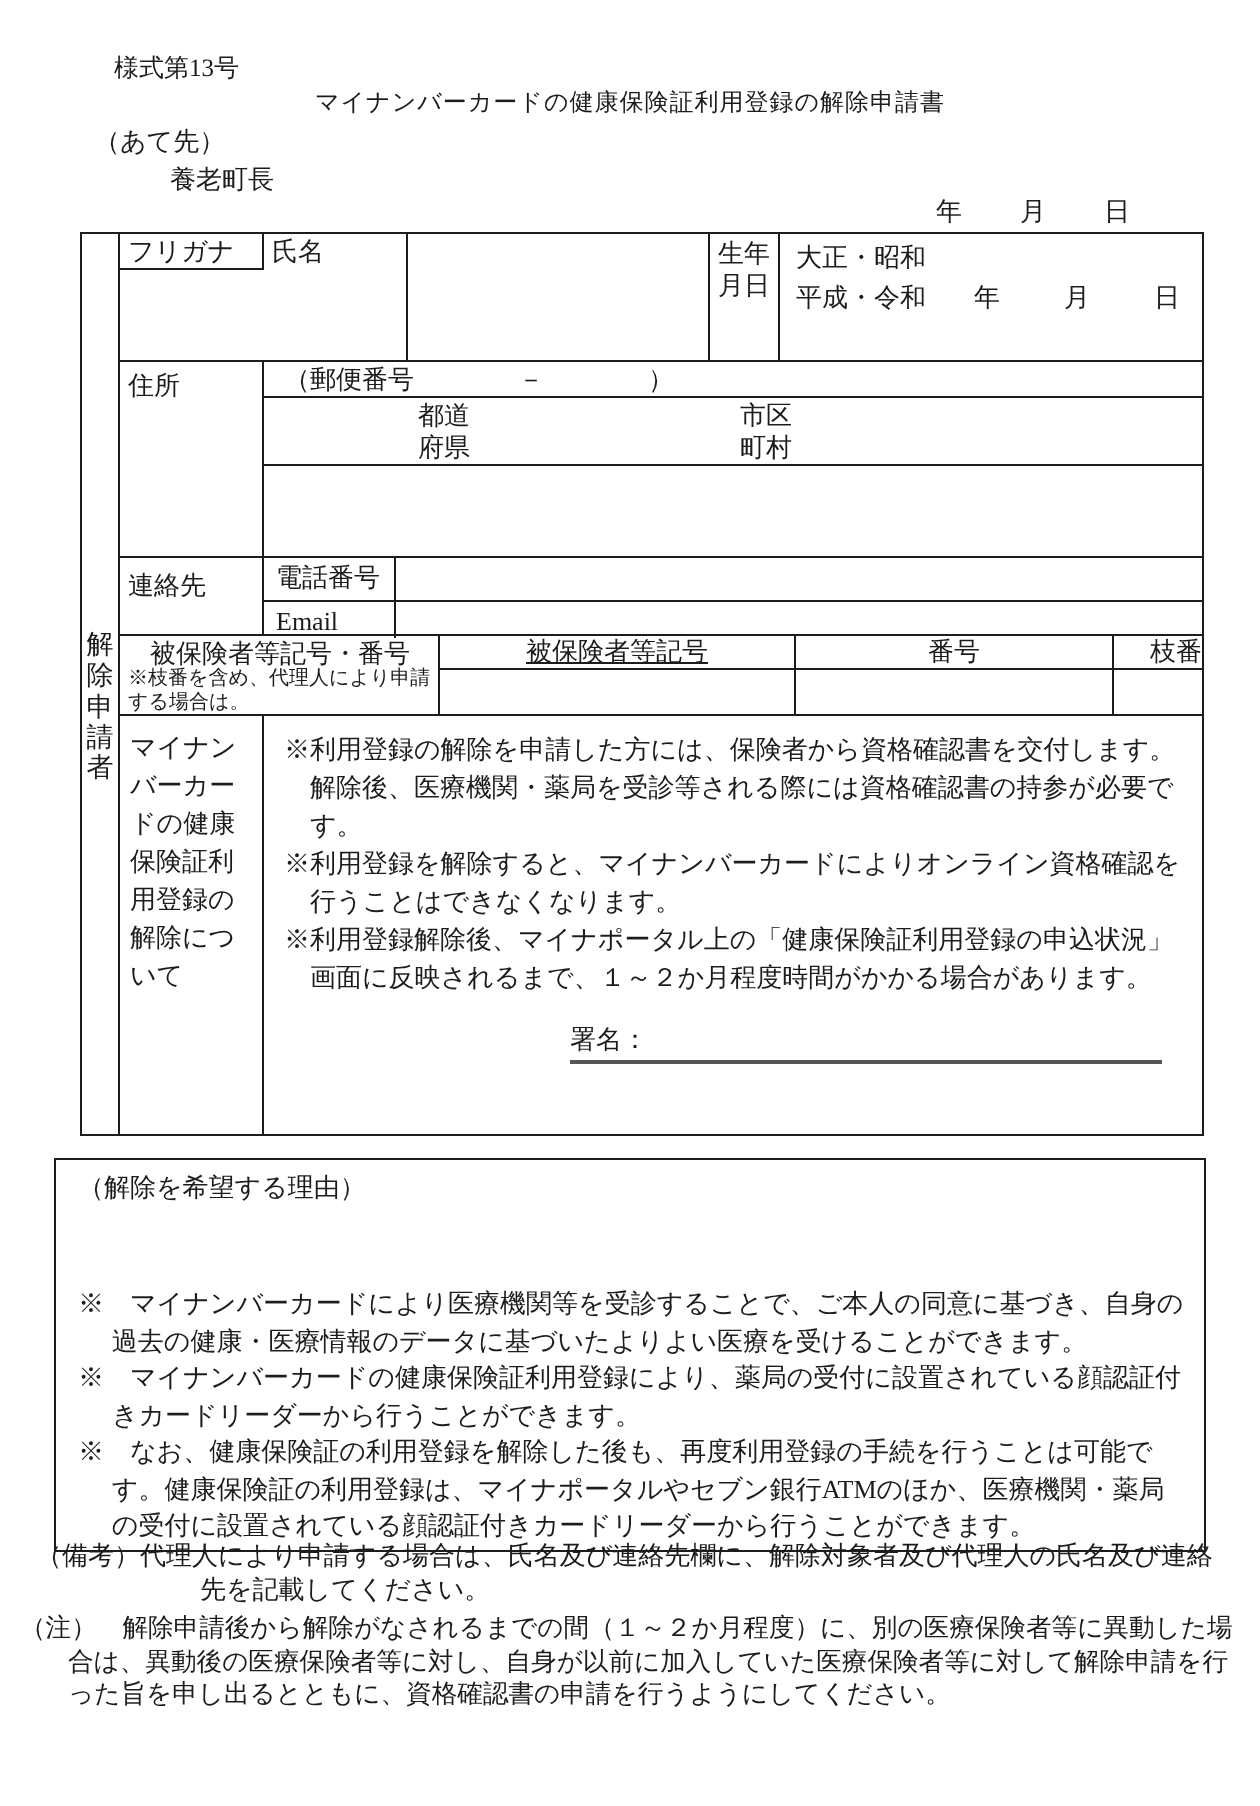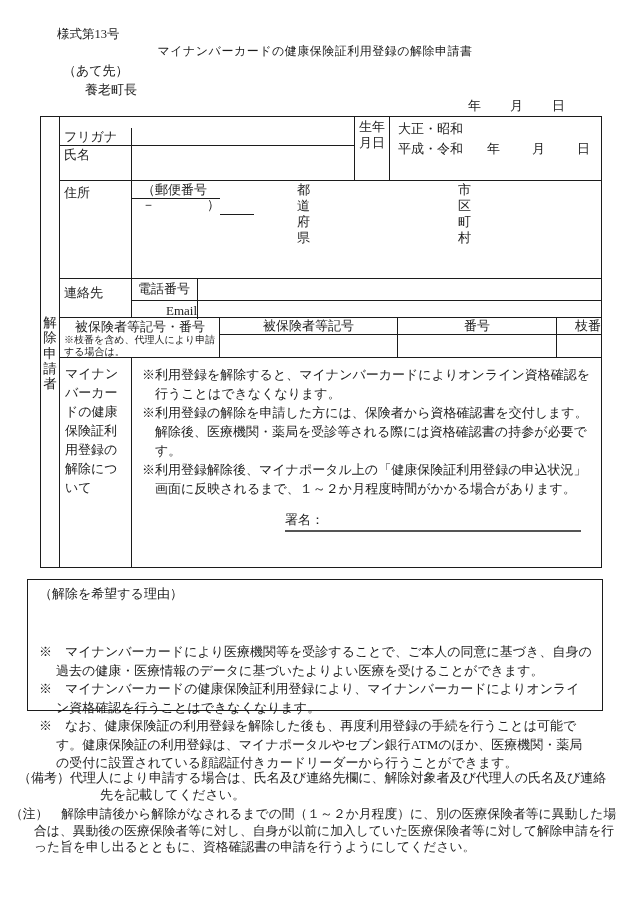--- a/index.html
+++ b/index.html
@@ -8,21 +8,21 @@
     position:relative; width:630px; height:903px; margin:0 auto;
     background:#ffffff; color:#1c1c1c;
     font-family:"Liberation Serif","DejaVu Serif",serif;
     font-size:13px; overflow:hidden;
   }
   .abs { position:absolute; }
 
   
   .form-number { left:57px; top:26px; font-size:12.5px; }
   .form-title  { left:0; top:43px; width:100%; text-align:center; font-size:12px; letter-spacing:0.5px; }
-  .addressee-label { left:63px; top:62px; }
+  .addressee-label { left:47px; top:62px; }
   .addressee       { left:85px; top:81px; }
   .header-date     { left:468px; top:97px; letter-spacing:1px; }
 
   
   .form-table {
     left:40px; top:116px; width:562px; height:452px;
     border:1px solid #1c1c1c; display:flex;
   }
   .bd-r { border-right:1px solid #1c1c1c; }
   .bd-l { border-left:1px solid #1c1c1c; }
@@ -30,69 +30,69 @@
 
   .side-col {
     width:19px; flex:0 0 19px; display:flex; align-items:center; justify-content:center;
   }
   .side-col span {
     writing-mode:vertical-rl; letter-spacing:15px; font-size:13.5px; line-height:19px;
   }
   .main-col { flex:1; display:flex; flex-direction:column; }
 
   .rowA { height:64px; flex:0 0 64px; display:flex; }
-  .rowA-left { flex:1; display:flex; flex-direction:column;margin-top:11px; }
+  .rowA-left { flex:1; display:flex; flex-direction:row; }
   .rA1 { height:18px; flex:0 0 18px; display:flex; }
   .rA2 { flex:1; display:flex;gap:25px; }
   .cell-label { width:72px; flex:0 0 72px; padding:1px 4px; line-height:15px; }
   .cell-input { flex:1; }
   .birth-label {
     width:36px; flex:0 0 36px; text-align:center; padding-top:2px; line-height:16px;
   }
   .birth-cell { width:211px; flex:0 0 211px; padding:2px 0 0 8px; line-height:20px; }
   .birth-ymd { margin-left:24px; letter-spacing:2px; }
 
   .rowB { height:98px; flex:0 0 98px; display:flex; }
-  .rowB-right { flex:1; display:flex; flex-direction:row; }
+  .rowB-right { flex:1; display:flex; flex-direction:column; }
   .postal-row { height:18px; flex:0 0 18px; padding:1px 0 0 10px; line-height:15px; }
   .pref-row { height:34px; flex:0 0 34px; position:relative; line-height:16px; }
   .pref-block { position:absolute; left:77px; top:1px; }
   .city-block { position:absolute; left:238px; top:1px; }
   .addr-blank { flex:1; }
 
   .rowC { height:39px; flex:0 0 39px; display:flex; }
   .rowC-label { width:72px; flex:0 0 72px; padding:5px 4px 0; }
   .rowC-right { flex:1; display:flex; flex-direction:column; }
   .phone-row { height:22px; flex:0 0 22px; display:flex; }
-  .email-row { flex:1; display:flex;text-align:right; }
+  .email-row { flex:1; display:flex; }
   .sub-label { width:66px; flex:0 0 66px; padding:2px 0 0 6px; line-height:16px; }
   .email-row .sub-label { font-family:"Liberation Serif","DejaVu Serif",serif; }
 
   .rowD { height:40px; flex:0 0 40px; display:flex; }
   .rowD-label { width:160px; flex:0 0 160px; padding:1px 3px 0 4px; }
   .rowD-label .big { line-height:15px; font-size:13px;text-align:center; }
   .rowD-label .small { font-size:10px; line-height:11.5px; }
   .rowD-right { flex:1; display:flex; flex-direction:column; }
   .rowD-hdr { height:17px; flex:0 0 17px; display:flex; line-height:15px; }
   .rowD-blank { flex:1; display:flex; }
-  .cD1 { flex:0 0 177px; text-align:center; }
+  .cD1 { flex:0 0 177px; text-align:center;text-decoration:underline; }
   .cD2 { flex:0 0 159px; text-align:center; }
   .cD3 { flex:1; text-align:right; }
 
   .rowE { flex:1; display:flex; }
   .rowE-label { width:72px; flex:0 0 72px; padding:6px 3px 0 5px; line-height:19px; word-break:break-all; }
   .rowE-content { flex:1; padding:7px 8px 0 10px; line-height:19px; }
   .declaration-line { margin-bottom:14px; }
   .checkbox-glyph { display:inline-block; margin-right:14px; font-size:13px; }
   .e-note { padding-left:1em; text-indent:-1em; }
   .sig-row { margin-top:12px; margin-left:143px; width:296px; border-bottom:2px solid #555; padding-bottom:1px; }
 
   
   .reason-box {
-    left:27px; top:579px; width:576px; height:132px;
+    left:27px; top:579px; width:576px; height:197px;
     border:1px solid #1c1c1c; padding:5px 10px 0 11px;
   }
   .reason-title { margin-bottom:40px; }
   .reason-note { padding-left:1.3em; text-indent:-1.3em; line-height:18.5px; }
 
   
   .biko {
     left:18px; top:770px; width:596px;
     padding-left:82px; text-indent:-82px; line-height:16.5px;
   }
@@ -190,35 +190,35 @@
             <div class="cD1"></div>
             <div class="cD2 bd-l"></div>
             <div class="cD3 bd-l"></div>
           </div>
         </div>
       </div>
 
       <div class="rowE">
         <div class="rowE-label bd-r">マイナンバーカードの健康保険証利用登録の解除について</div>
         <div class="rowE-content">
+          <div class="e-note">※利用登録の解除を申請した方には、保険者から資格確認書を交付します。解除後、医療機関・薬局を受診等される際には資格確認書の持参が必要です。</div>
           <div class="e-note">※利用登録を解除すると、マイナンバーカードによりオンライン資格確認を行うことはできなくなります。</div>
-          <div class="e-note">※利用登録の解除を申請した方には、保険者から資格確認書を交付します。解除後、医療機関・薬局を受診等される際には資格確認書の持参が必要です。</div>
           <div class="e-note">※利用登録解除後、マイナポータル上の「健康保険証利用登録の申込状況」画面に反映されるまで、１～２か月程度時間がかかる場合があります。</div>
           <div class="sig-row">
             <span>署名：</span>
           </div>
         </div>
       </div>
 
     </div>
   </div>
 
   <div class="abs reason-box">
     <div class="reason-title">（解除を希望する理由）</div>
     <div class="reason-note">※　マイナンバーカードにより医療機関等を受診することで、ご本人の同意に基づき、自身の過去の健康・医療情報のデータに基づいたよりよい医療を受けることができます。</div>
-    <div class="reason-note">※　マイナンバーカードの健康保険証利用登録により、マイナンバーカードによりオンライン資格確認を行うことはできなくなります。</div>
+    <div class="reason-note">※　マイナンバーカードの健康保険証利用登録により、薬局の受付に設置されている顔認証付きカードリーダーから行うことができます。</div>
     <div class="reason-note">※　なお、健康保険証の利用登録を解除した後も、再度利用登録の手続を行うことは可能です。健康保険証の利用登録は、マイナポータルやセブン銀行ATMのほか、医療機関・薬局の受付に設置されている顔認証付きカードリーダーから行うことができます。</div>
   </div>
 
   <div class="abs biko">（備考）代理人により申請する場合は、氏名及び連絡先欄に、解除対象者及び代理人の氏名及び連絡先を記載してください。</div>
   <div class="abs chu">（注）　解除申請後から解除がなされるまでの間（１～２か月程度）に、別の医療保険者等に異動した場合は、異動後の医療保険者等に対し、自身が以前に加入していた医療保険者等に対して解除申請を行った旨を申し出るとともに、資格確認書の申請を行うようにしてください。</div>
 
 </div>
 
 </body></html>

